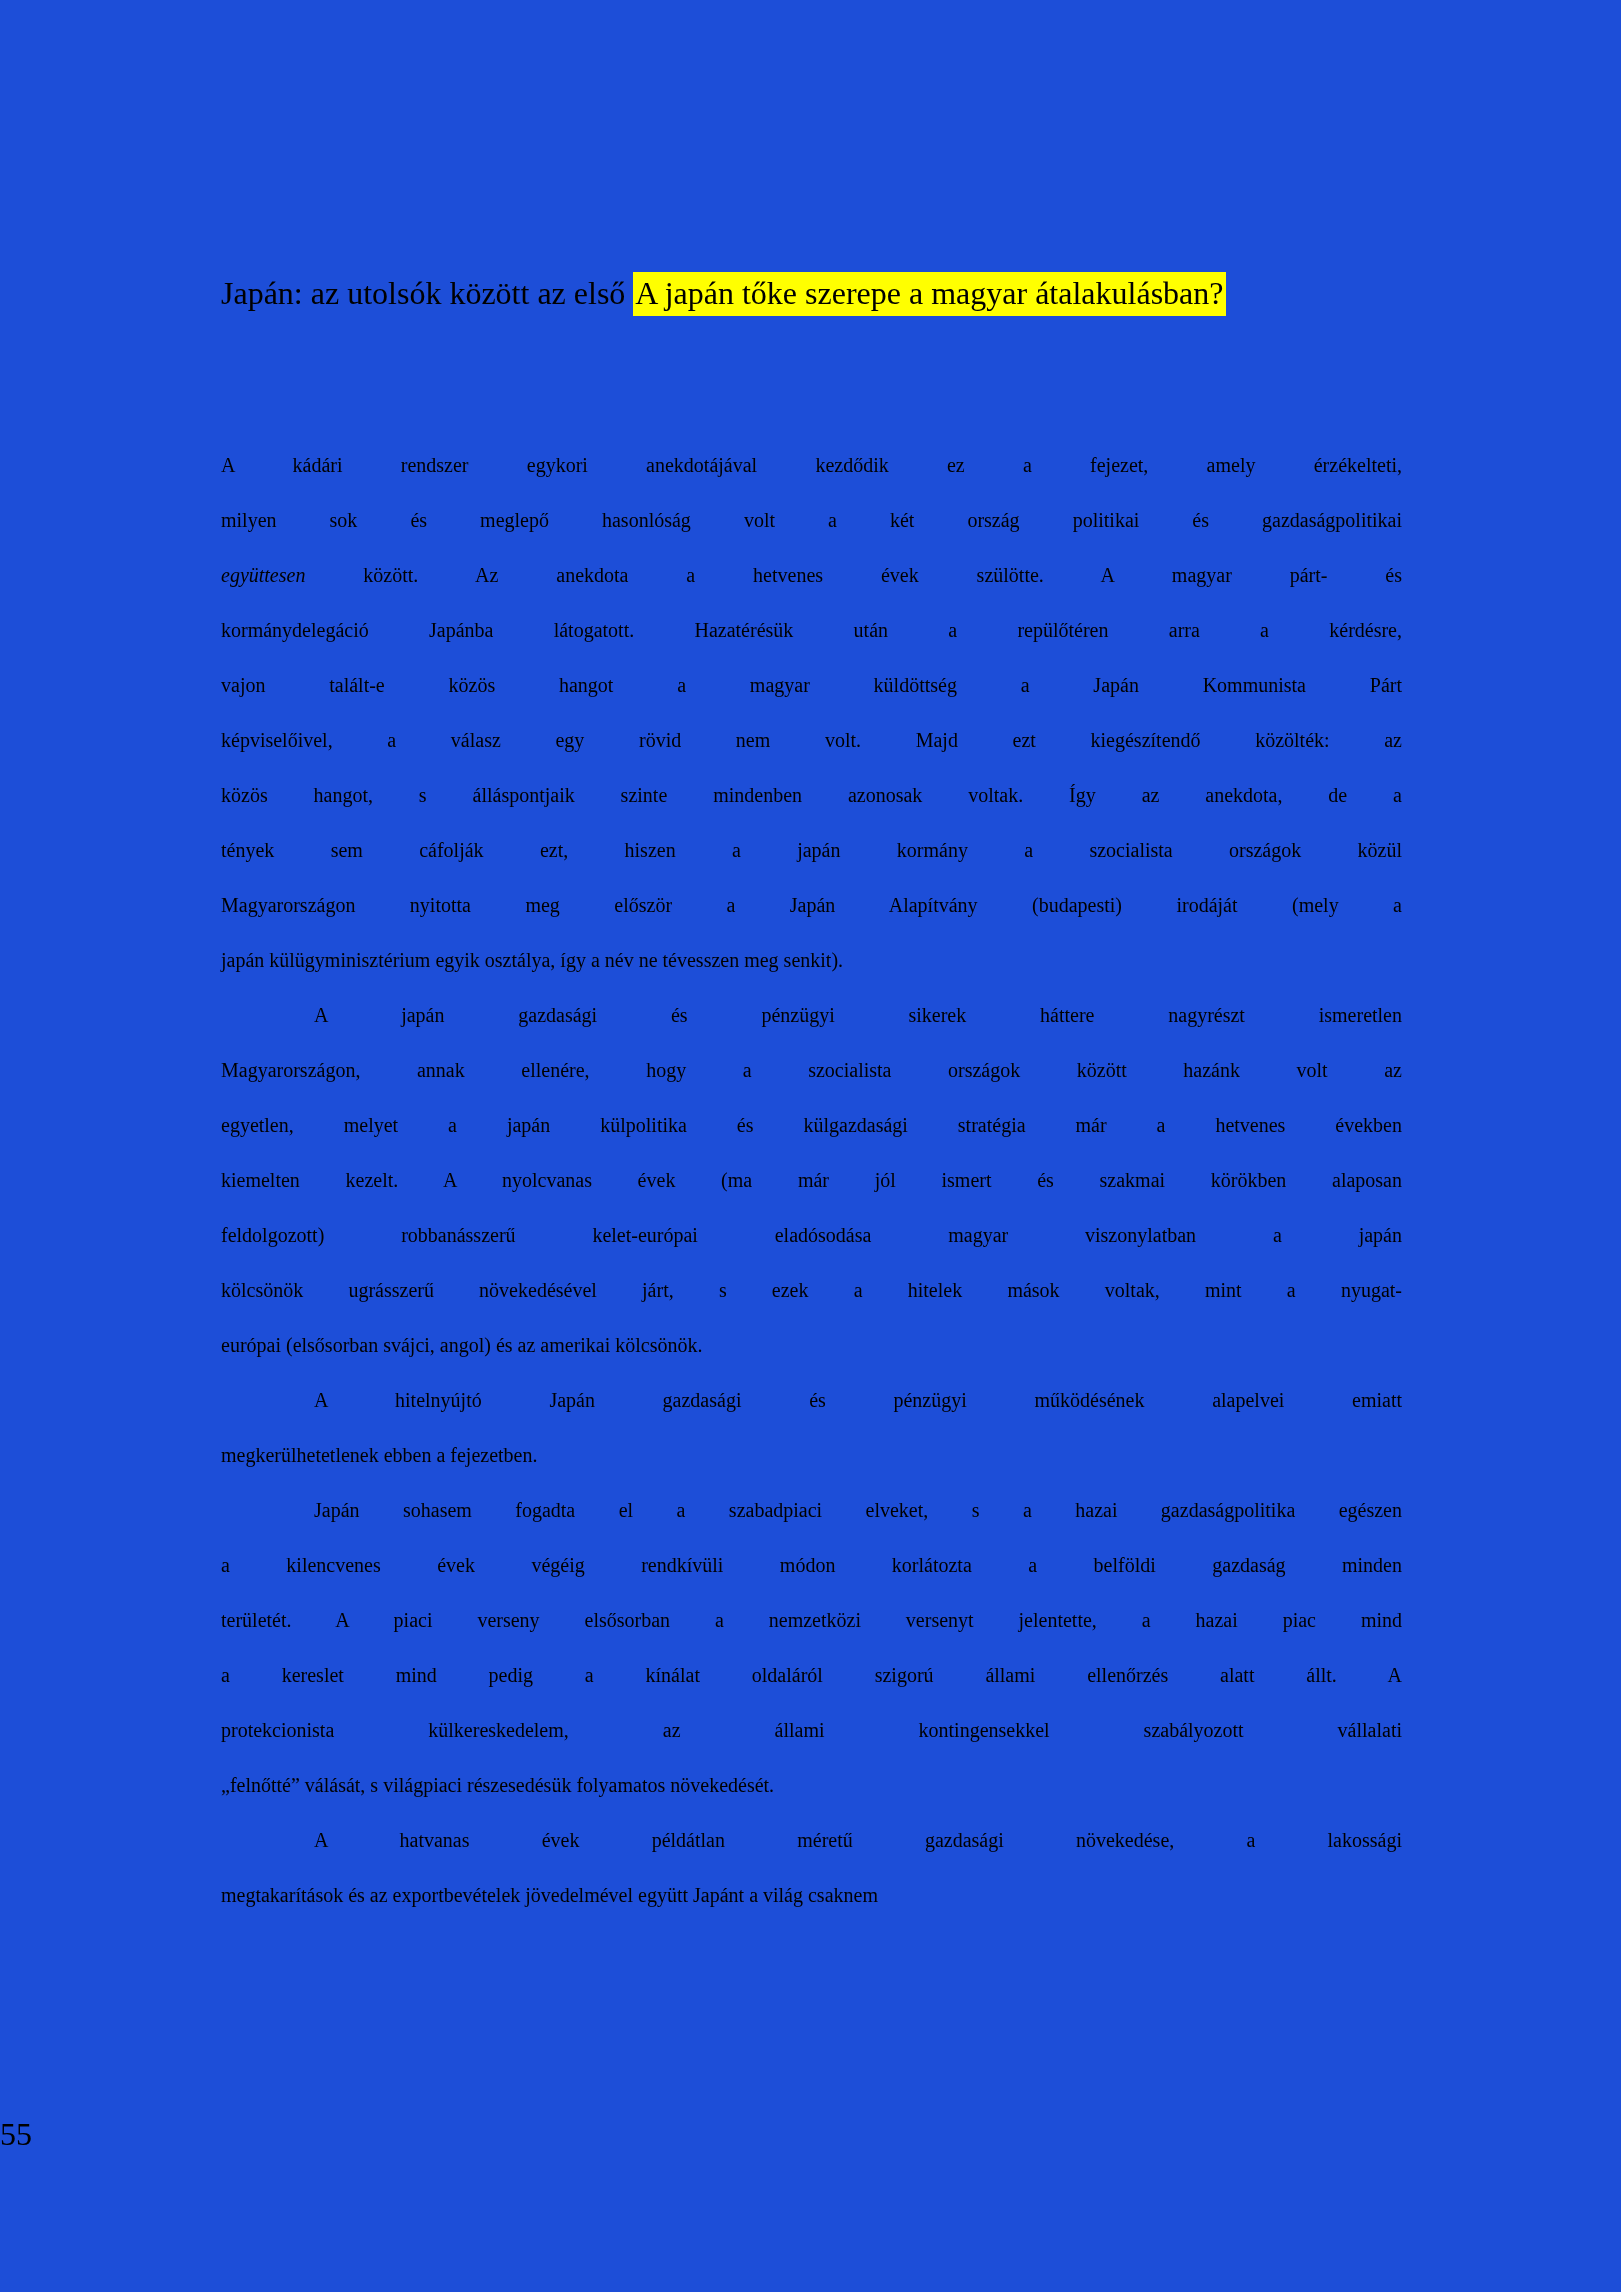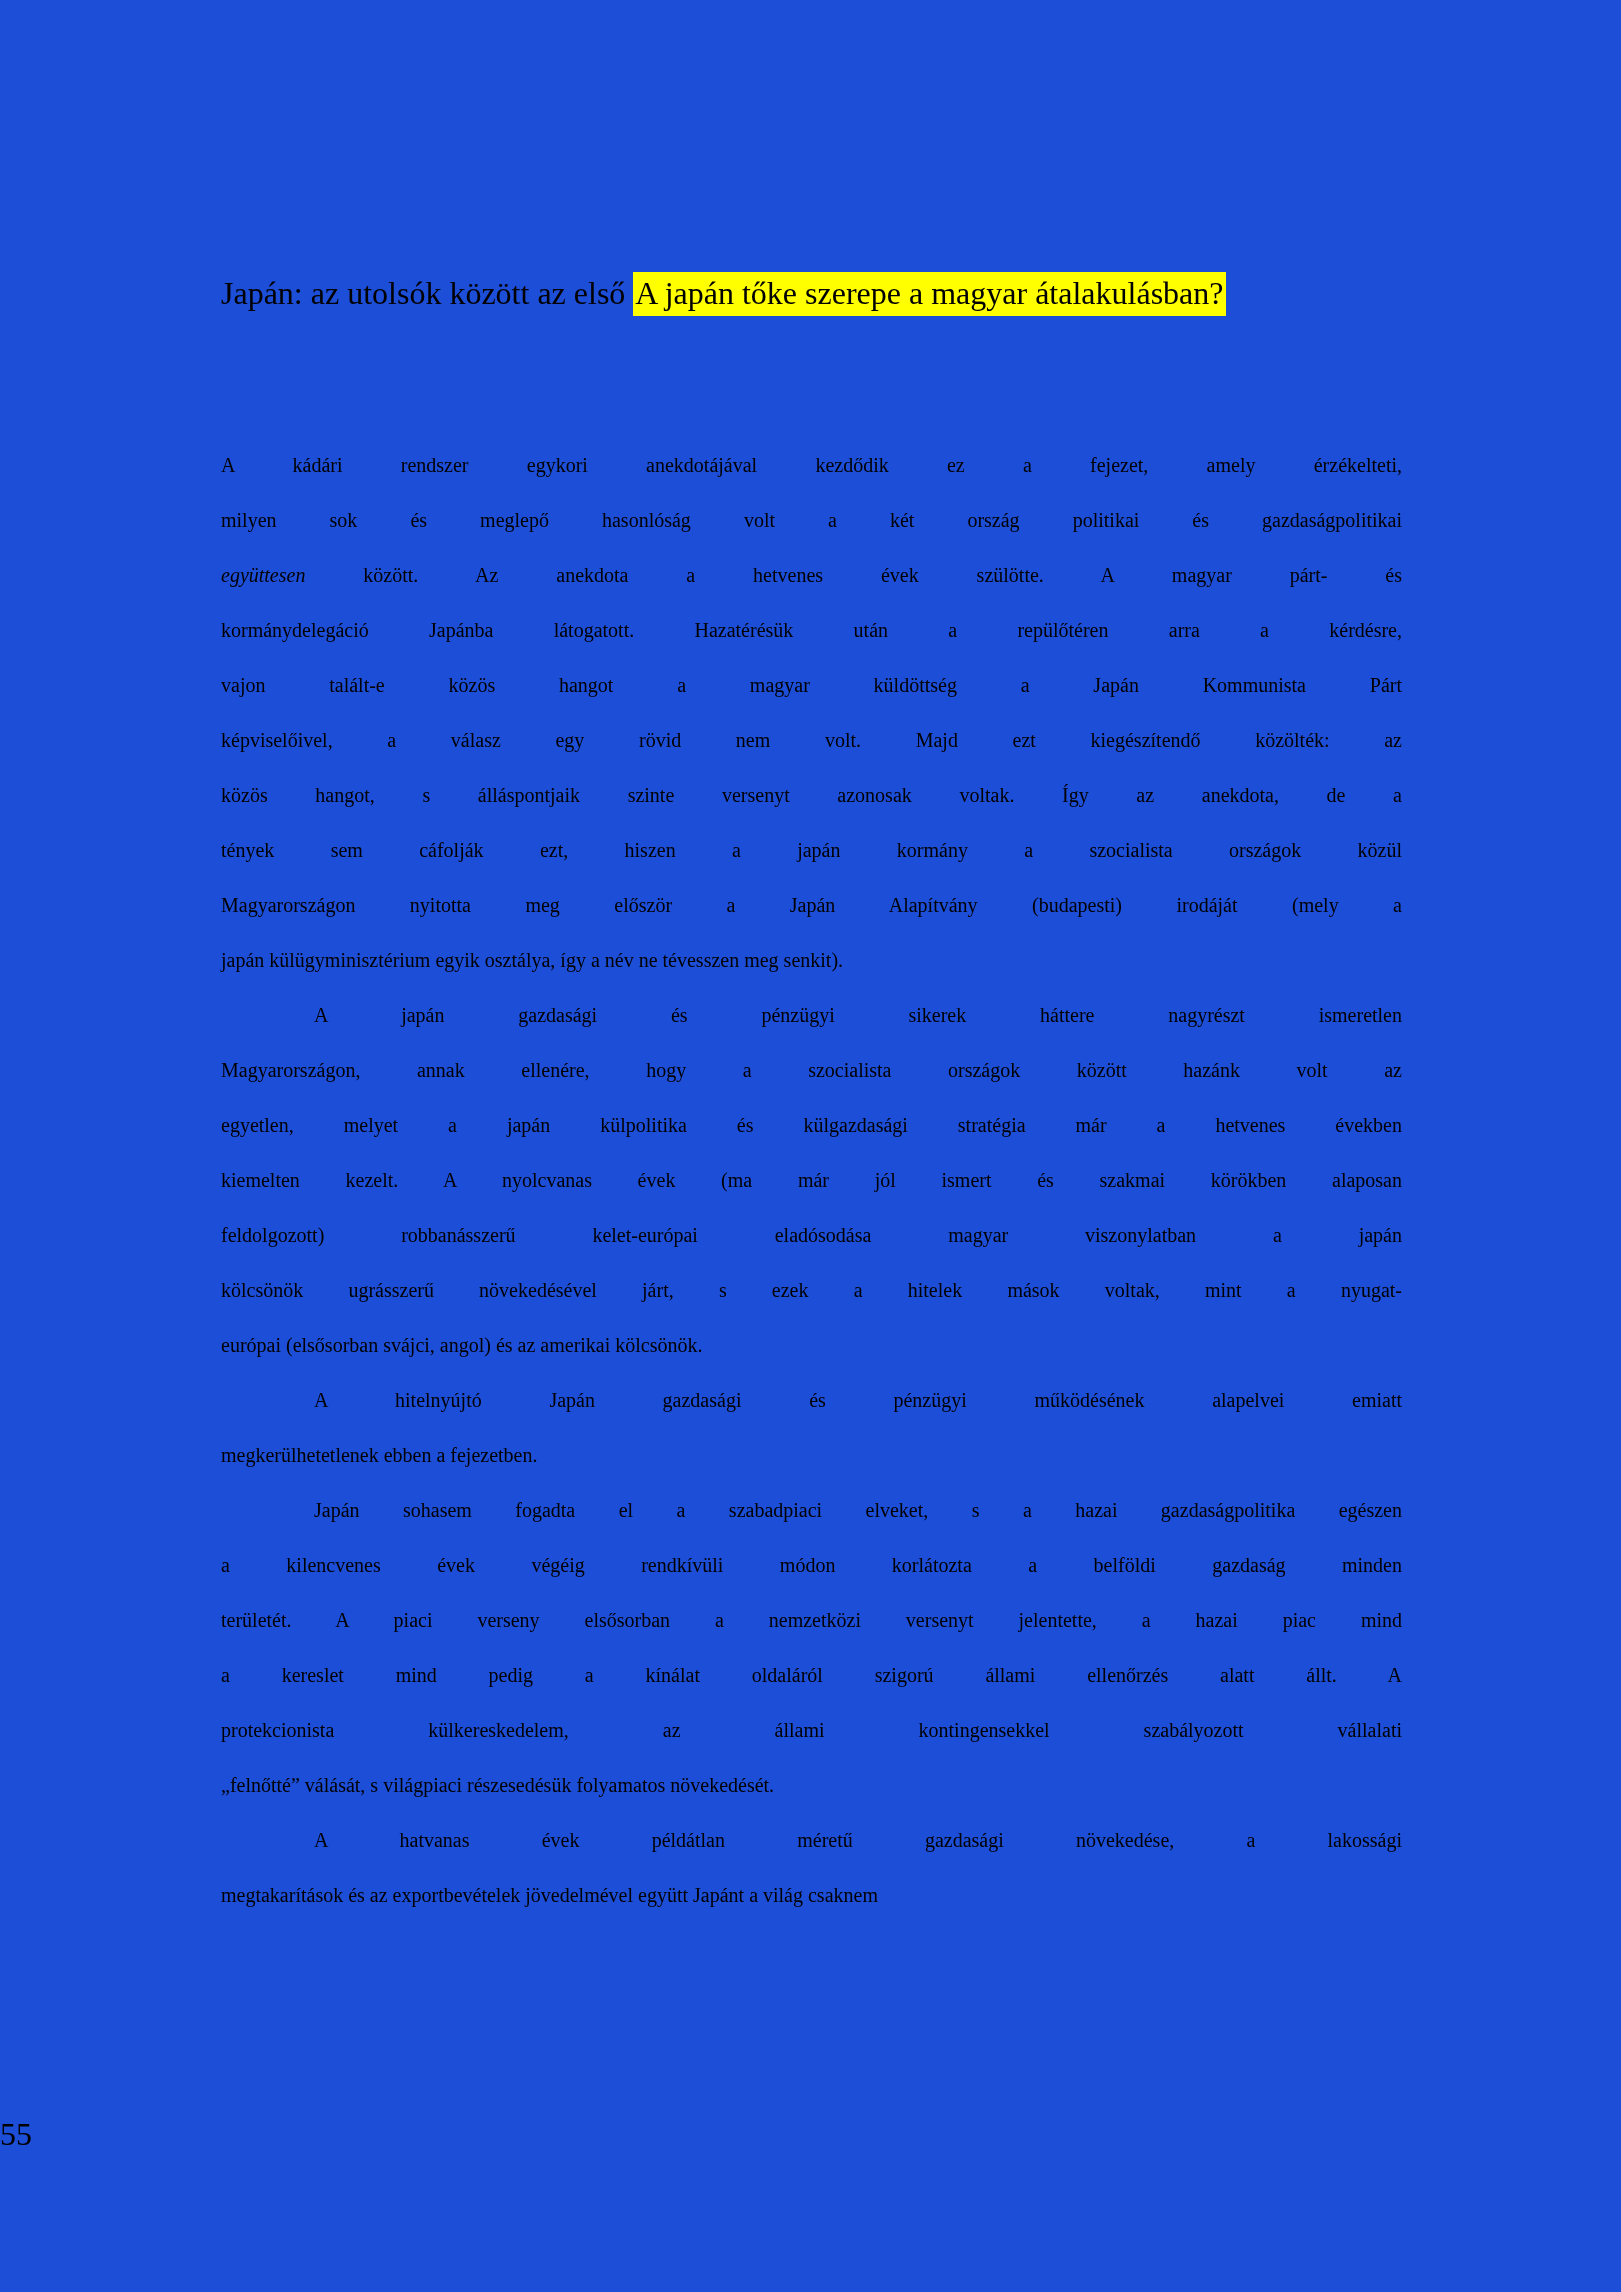--- a/index.html
+++ b/index.html
@@ -74,21 +74,21 @@
   <div class="content">
     <h1 class="title"><span>Japán: az utolsók között az első </span><mark>A japán tőke szerepe a magyar átalakulásban?</mark></h1>
     <div class="body-text" id="body-text">
         <div class="paragraph">
           <div class="line">A kádári rendszer egykori anekdotájával kezdődik ez a fejezet, amely érzékelteti,</div>
           <div class="line">milyen sok és meglepő hasonlóság volt a két ország politikai és gazdaságpolitikai</div>
           <div class="line"><em>együttesen</em> között. Az anekdota a hetvenes évek szülötte. A magyar párt- és</div>
           <div class="line">kormánydelegáció Japánba látogatott. Hazatérésük után a repülőtéren arra a kérdésre,</div>
           <div class="line">vajon talált-e közös hangot a magyar küldöttség a Japán Kommunista Párt</div>
           <div class="line">képviselőivel, a válasz egy rövid nem volt. Majd ezt kiegészítendő közölték: az</div>
-          <div class="line">közös hangot, s álláspontjaik szinte versenyt azonosak voltak. Így az anekdota, de a</div>
+          <div class="line">közös hangot, s álláspontjaik szinte mindenben azonosak voltak. Így az anekdota, de a</div>
           <div class="line">tények sem cáfolják ezt, hiszen a japán kormány a szocialista országok közül</div>
           <div class="line">Magyarországon nyitotta meg először a Japán Alapítvány (budapesti) irodáját (mely a</div>
           <div class="line lastline">japán külügyminisztérium egyik osztálya, így a név ne tévesszen meg senkit).</div>
         </div>
         <div class="paragraph">
           <div class="line indented">A japán gazdasági és pénzügyi sikerek háttere nagyrészt ismeretlen</div>
           <div class="line">Magyarországon, annak ellenére, hogy a szocialista országok között hazánk volt az</div>
           <div class="line">egyetlen, melyet a japán külpolitika és külgazdasági stratégia már a hetvenes években</div>
           <div class="line">kiemelten kezelt. A nyolcvanas évek (ma már jól ismert és szakmai körökben alaposan</div>
           <div class="line">feldolgozott) robbanásszerű kelet-európai eladósodása magyar viszonylatban a japán</div>

